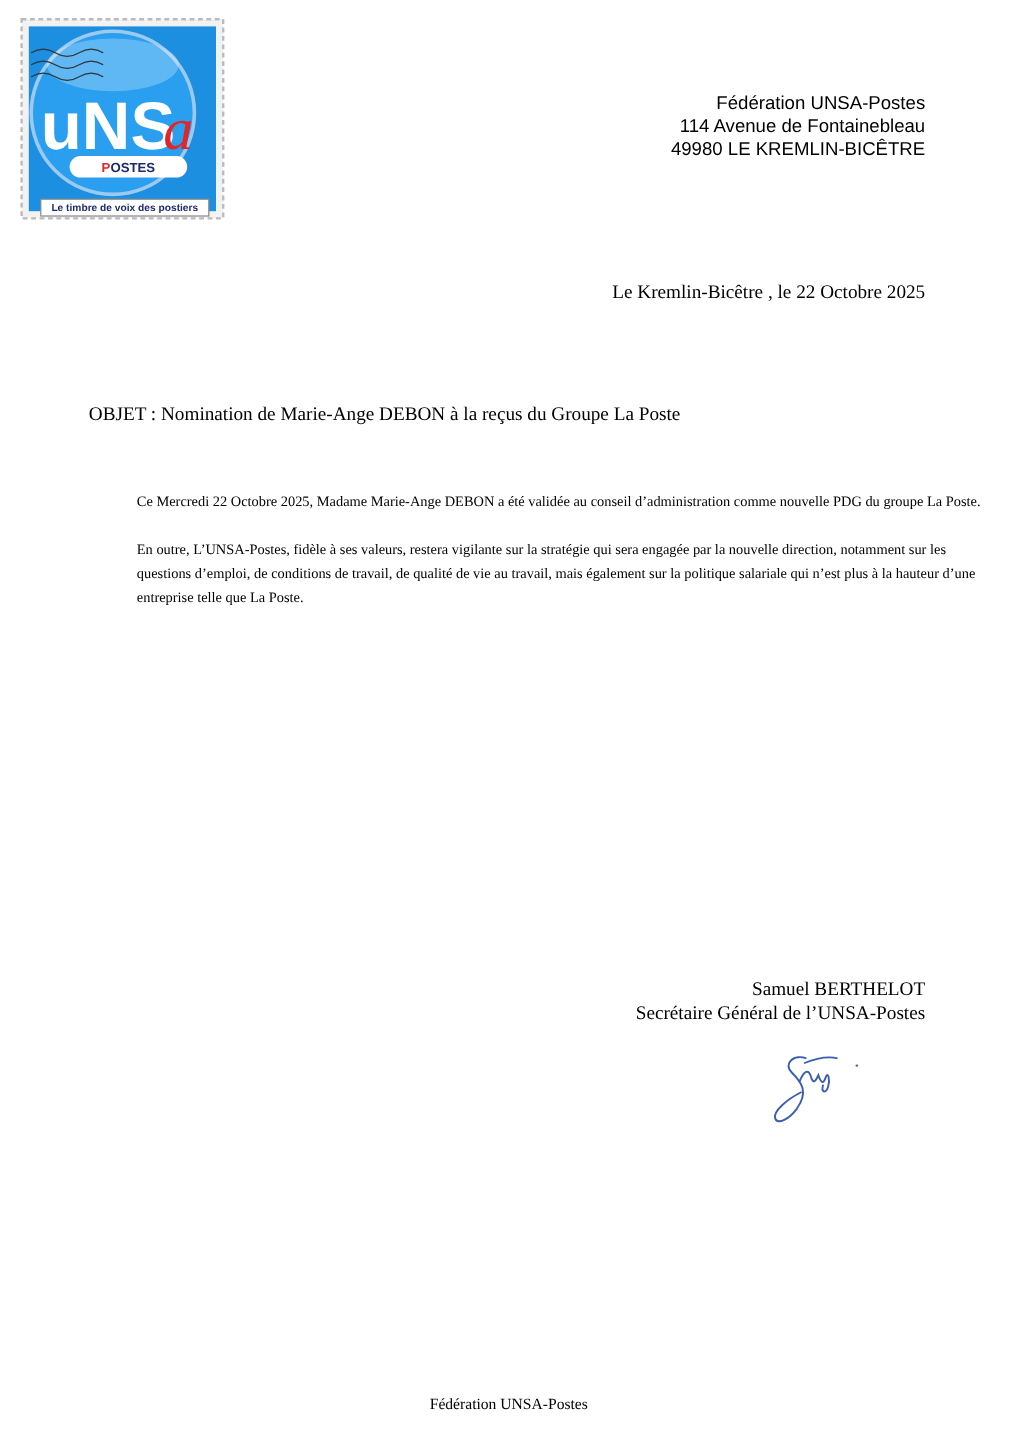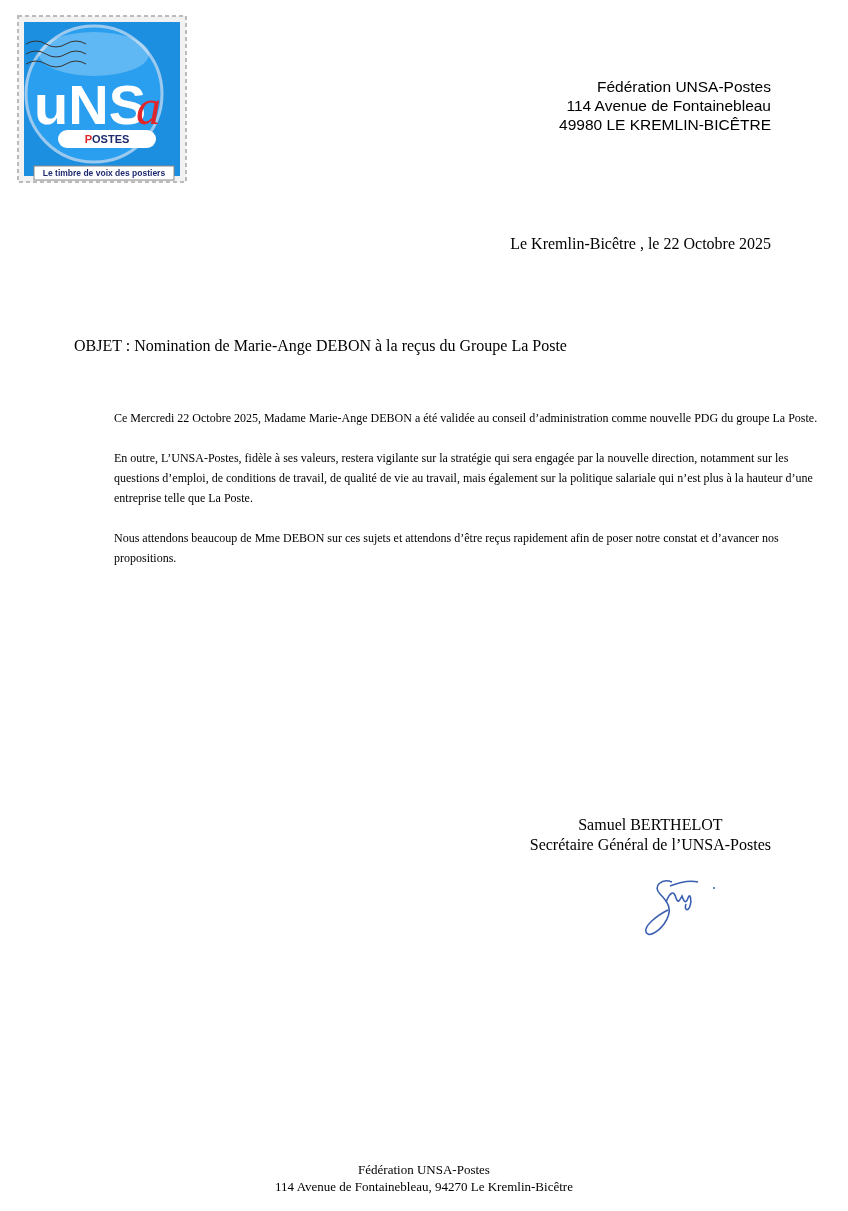--- a/index.html
+++ b/index.html
@@ -3,21 +3,21 @@
 <meta charset="utf-8">
 <style>
   html, body { margin: 0; padding: 0; background: #ffffff; }
   body { width: 848px; height: 1211px; position: relative; overflow: hidden; font-family: "Liberation Serif", serif; color: #000; }
   .logo { position: absolute; left: 16px; top: 14px; width: 172px; height: 170px; }
   .header-addr { position: absolute; right: 77px; top: 77px; text-align: right; font-family: "Liberation Sans", sans-serif; font-size: 15.5px; line-height: 19px; }
   .date { position: absolute; right: 77px; top: 235px; font-size: 16px; }
   .subject { position: absolute; left: 74px; top: 337px; font-size: 16px; }
   .body { position: absolute; left: 74px; top: 408px; width: 710px; font-size: 12px; line-height: 20px; margin-left: 40px; }
   .body p { margin: 0 0 20px 0; }
-  .sig { position: absolute; right: 77px; top: 815px; text-align: center; font-size: 16px; line-height: 20px; }
+  .sig { position: absolute; right: 77px; top: 815px; text-align: right; font-size: 16px; line-height: 20px; }
   .signature { position: absolute; left: 640px; top: 872px; width: 90px; height: 70px; }
   .footer { position: absolute; left: 0; right: 0; top: 1162px; text-align: center; font-size: 13px; line-height: 16.5px; }
 </style>
 </head>
 <body>
 
 <div class="logo">
   <svg width="172" height="170" viewBox="0 0 172 170">
     <rect x="2" y="2" width="168" height="166" fill="#f2f2f2" stroke="#bbb" stroke-width="2" stroke-dasharray="4 3"></rect>
     <rect x="8" y="8" width="156" height="154" fill="#1d8fe0"></rect>
@@ -41,33 +41,31 @@
   <div>49980 LE KREMLIN-BICÊTRE</div>
 </div>
 
 <div class="date">Le Kremlin-Bicêtre , le 22 Octobre 2025</div>
 
 <div class="subject">OBJET : Nomination de Marie-Ange DEBON à la reçus du Groupe La Poste</div>
 
 <div class="body">
   <p>Ce Mercredi 22 Octobre 2025, Madame Marie-Ange DEBON a été validée au conseil d’administration comme nouvelle PDG du groupe La Poste.</p>
   <p>En outre, L’UNSA-Postes, fidèle à ses valeurs, restera vigilante sur la stratégie qui sera engagée par la nouvelle direction, notamment sur les questions d’emploi, de conditions de travail, de qualité de vie au travail, mais également sur la politique salariale qui n’est plus à la hauteur d’une entreprise telle que La Poste.</p>
-  <p>Nous attendons beaucoup de Mme DEBON sur ces sujets et attendons d’être reçus rapidement afin de poser notre constat et d’avancer nos propositions.</p>
 </div>
 
 <div class="sig">
   <div>Samuel BERTHELOT</div>
   <div>Secrétaire Général de l’UNSA-Postes</div>
 </div>
 
 <div class="signature">
   <svg width="90" height="70" viewBox="0 0 90 70">
     <path d="M32 10 C22 6 12 14 20 22 C28 30 34 38 24 52 C18 60 8 66 6 60 C4 54 16 44 28 38" stroke="#3a5fb0" stroke-width="1.6" fill="none"></path>
     <path d="M26 30 C30 20 34 18 36 26 C38 32 40 28 42 24 C44 30 46 32 48 26 C50 20 52 28 50 34 C48 40 44 38 46 32" stroke="#3a5fb0" stroke-width="1.6" fill="none"></path>
     <path d="M30 14 C40 10 50 8 58 10" stroke="#3a5fb0" stroke-width="1.4" fill="none"></path>
     <circle cx="74" cy="16" r="1" fill="#3a5fb0"></circle>
   </svg>
 </div>
 
 <div class="footer">
   <div>Fédération UNSA-Postes</div>
-  <div>114 Avenue de Fontainebleau, 94270 Le Kremlin-Bicêtre</div>
 </div>
 
 </body></html>

